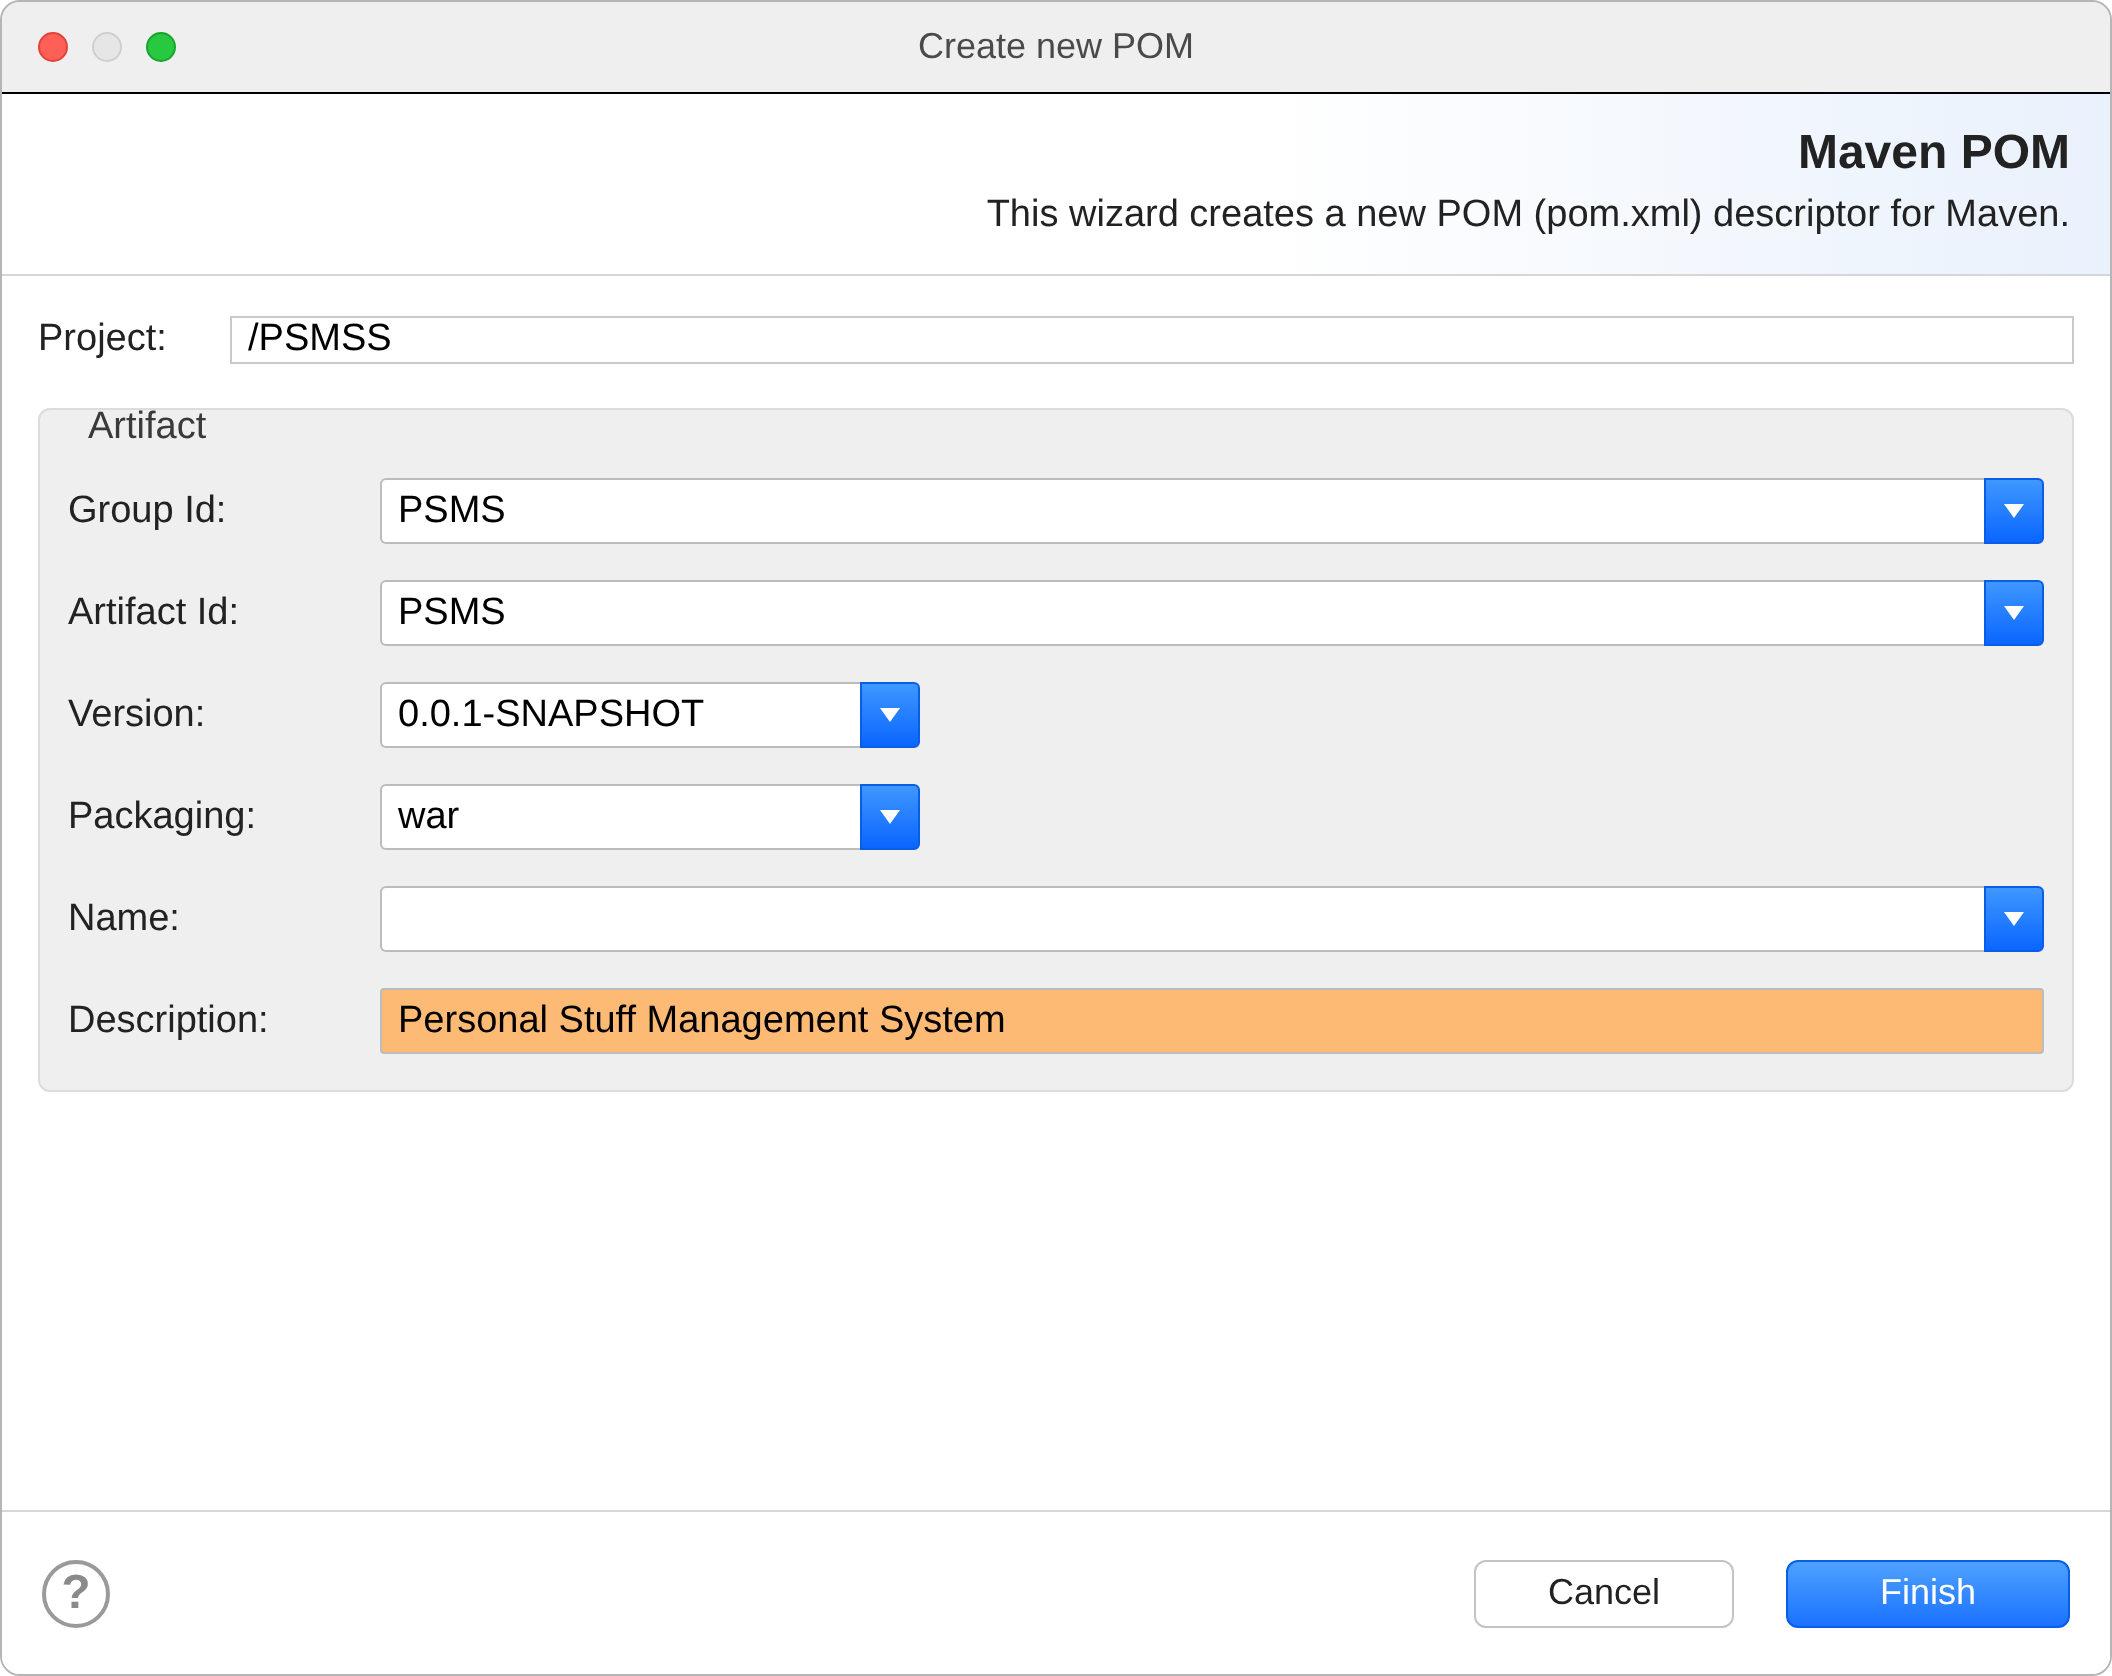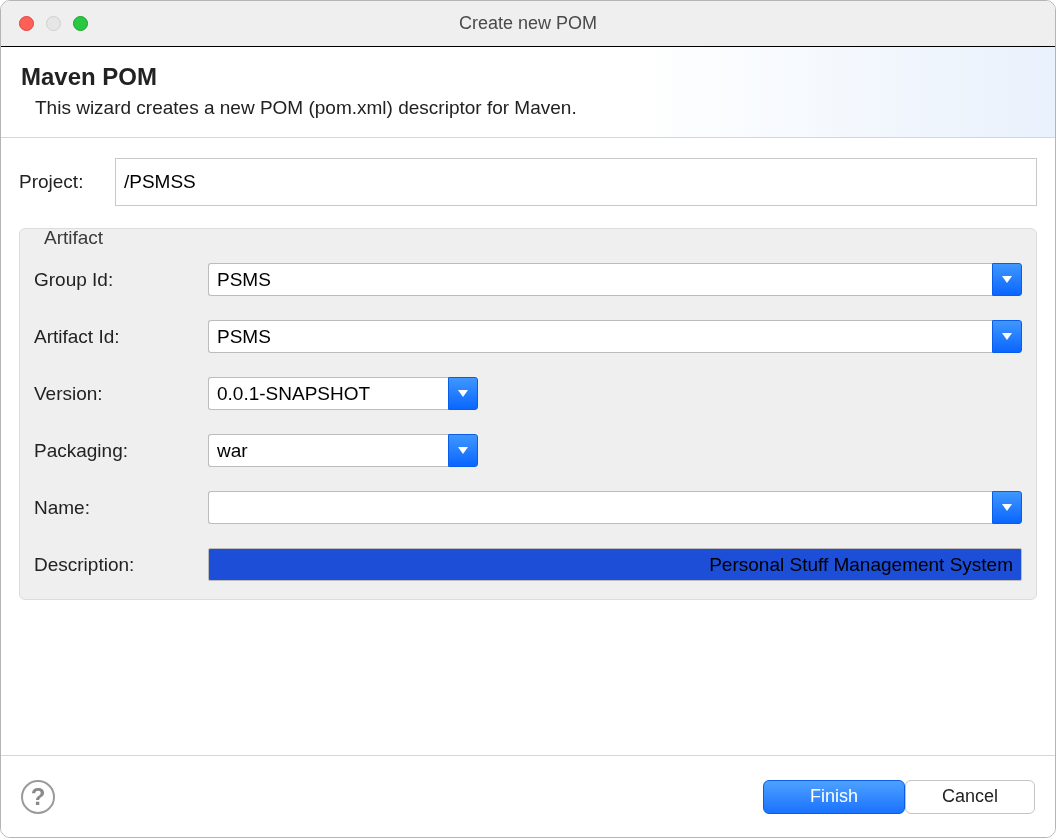--- a/index.html
+++ b/index.html
@@ -5,38 +5,38 @@
   * { box-sizing: border-box; }
   html, body { margin:0; padding:0; font-family: -apple-system, "Helvetica Neue", Arial, sans-serif; font-size:18px; color:#222; }
   .window { width:1056px; height:838px; background:#fff; border:1px solid #b5b5b5; border-radius:10px; overflow:hidden; display:flex; flex-direction:column; position:relative; }
   .titlebar { height:46px; background:#efefef; border-bottom:1px solid #000000; display:flex; align-items:center; position:relative; }
   .traffic { display:flex; gap:12px; padding-left:18px; }
   .dot { width:15px; height:15px; border-radius:50%; }
   .dot.red { background:#fe5f57; border:1px solid #e24238; }
   .dot.gray { background:#e6e6e6; border:1px solid #cfcfcf; }
   .dot.green { background:#28c840; border:1px solid #16a52d; }
   .win-title { position:absolute; left:0; right:0; text-align:center; font-size:18px; color:#4a4a4a; }
-  .banner { padding:16px 20px 18px 20px; border-bottom:1px solid #d6d6d6; background:linear-gradient(90deg,#ffffff 0%,#ffffff 60%,#e9f1fc 100%); }
+  .banner { padding:16px 20px 18px 20px; border-bottom:1px solid #d6d6d6; background:linear-gradient(90deg,#ffffff 0%,#ffffff 60%,#e9f1fc 100%);text-align:right; }
   .banner h1 { margin:0 0 6px 0; font-size:24px; font-weight:700; }
   .banner p { margin:4px 0 0 14px; font-size:19px; color:#222; }
   .body { flex:1; padding:20px 18px 0 18px; background:#ffffff; overflow:auto; }
   .row { display:flex; align-items:center; margin-bottom:8px; }
   .row > label { width:96px; font-size:19px; }
-  .text-input { flex:1; height:48px; border:1px solid #c9c9c9; background:#fff; font-size:19px; padding:2px 8px; outline:none; }
+  .text-input { flex:1; height:24px; border:1px solid #c9c9c9; background:#fff; font-size:19px; padding:2px 8px; outline:none; }
   .fieldset { border:1px solid #dcdcdc; border-radius:6px; background:#efefef; position:relative; padding:34px 14px 18px 14px; margin-top:22px; }
   .legend { position:absolute; top:-2px; left:20px; transform:translateY(0); background:transparent; padding:0 4px; font-size:19px; color:#3a3a3a; }
-  .form-grid { display:grid; grid-template-columns:150px 1fr; row-gap:18px; column-gap:6px; align-items:center;gap:24px; }
+  .form-grid { display:grid; grid-template-columns:150px 1fr; row-gap:18px; column-gap:6px; align-items:center; }
   .lbl { font-size:19px; color:#222; }
   .combo { display:flex; align-items:stretch; height:33px; }
   .combo.full { width:100%; }
   .combo.narrow { width:270px;justify-content:flex-end; }
   .combo input { flex:1; min-width:0; border:1px solid #bcbcbc; border-right:none; border-radius:3px 0 0 3px; font-size:19px; padding:2px 8px; outline:none; background:#fff; }
   .combo .drop { width:30px; background:linear-gradient(#3f97ff,#0a66ff); border:1px solid #0a5de6; border-radius:0 3px 3px 0; display:flex; align-items:center; justify-content:center; cursor:default; }
   .chev { width:0; height:0; border-left:5px solid transparent; border-right:5px solid transparent; border-top:7px solid #fff; }
-  .plain-input { height:33px; width:100%; border:1px solid #bcbcbc; border-radius:2px; background:#1d4ed8; font-size:19px; padding:2px 8px; outline:none;text-align:right; }
+  .plain-input { height:33px; width:100%; border:1px solid #bcbcbc; border-radius:2px; background:#fdba74; font-size:19px; padding:2px 8px; outline:none; }
   .footer { height:82px; border-top:1px solid #d6d6d6; background:#fff; display:flex; align-items:center; padding:0 20px; }
   .help { width:34px; height:34px; border-radius:50%; border:2px solid #9a9a9a; color:#8a8a8a; display:flex; align-items:center; justify-content:center; font-size:24px; font-weight:600; background:#fff; }
   .footer-spacer { flex:1; }
   .btn { height:34px; border-radius:6px; font-size:18px; padding:0 36px; border:1px solid #c4c4c4; background:#fff; color:#222; cursor:default; }
   .btn.primary { background:linear-gradient(#4ea1ff,#1a72ff); border:1px solid #0a5de6; color:#fff; margin-left:26px; padding:0 46px; }
 </style>
 </head>
 <body>
 
 <div class="window">
@@ -115,17 +115,17 @@
         <input class="plain-input" type="text" value="Personal Stuff Management System" style="">
 
       </div>
     </div>
 
   </div>
 
   <div class="footer">
     <div class="help">?</div>
     <div class="footer-spacer"></div>
+    <button class="btn">Cancel</button>
     <button class="btn primary">Finish</button>
-    <button class="btn">Cancel</button>
   </div>
 
 </div>
 
 </body></html>

